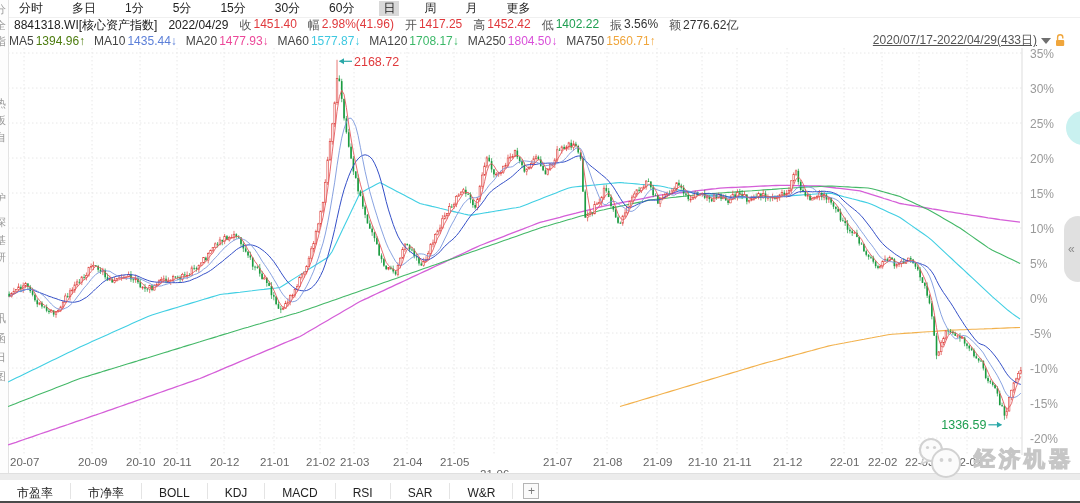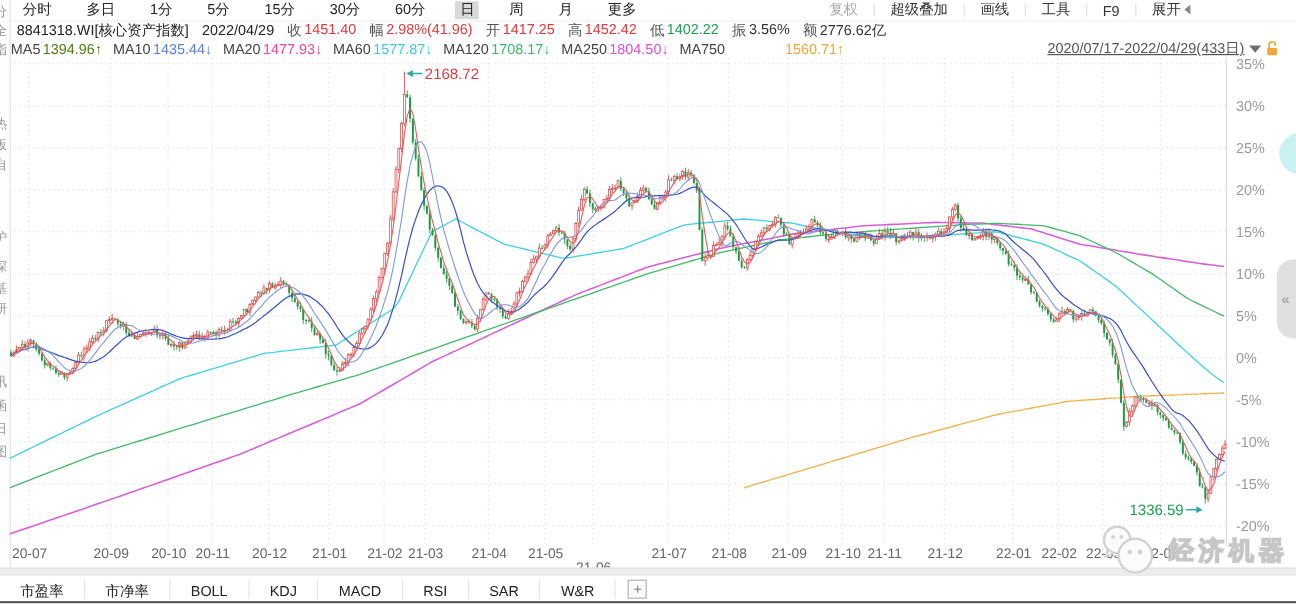--- a/index.html
+++ b/index.html
@@ -88,33 +88,20 @@
         <div class="ptab">5分</div>
         <div class="ptab">15分</div>
         <div class="ptab">30分</div>
         <div class="ptab">60分</div>
         <div class="ptab active">日</div>
         <div class="ptab">周</div>
         <div class="ptab">月</div>
         <div class="ptab">更多</div>
       </div>
   </div>
-  <div id="right-tools">
-      <div class="rtool disabled">复权</div>
-      <span class="vsep"></span>
-      <div class="rtool">超级叠加</div>
-      <span class="vsep"></span>
-      <div class="rtool">画线</div>
-      <span class="vsep"></span>
-      <div class="rtool">工具</div>
-      <span class="vsep"></span>
-      <div class="rtool">F9</div>
-      <span class="vsep"></span>
-      <div class="rtool">展开<span class="tri-left"></span></div>
-    </div>
 
   <div id="quote-bar">
     <span class="sym">8841318.WI[核心资产指数]</span>
     <span class="qdate">2022/04/29</span>
     <span id="quote-fields" style="display:flex;gap:11px;">
         <span class="qfield">
           <span class="lab">收</span>
           <span style="color: rgb(224, 57, 60);">1451.40</span>
         </span>
         <span class="qfield">
@@ -164,21 +151,21 @@
       <span class="ma-item">
         <span class="lab">MA120</span>
         <span style="color: rgb(59, 184, 104);">1708.17↓</span>
       </span>
       <span class="ma-item">
         <span class="lab">MA250</span>
         <span style="color: rgb(217, 79, 217);">1804.50↓</span>
       </span>
       <span class="ma-item">
         <span class="lab">MA750</span>
-        <span style="color: rgb(240, 166, 60); margin-left: 48px;">1560.71↑</span>
+        <span style="color: rgb(240, 166, 60);">1560.71↑</span>
       </span>
     </div>
 
   <div id="date-range">
     <span class="txt">2020/07/17-2022/04/29(433日)</span>
     <span class="tri-down"></span>
     <svg width="11" height="13" viewBox="0 0 11 13">
       <path d="M2.6 6 L2.6 3.4 A2.6 2.6 0 0 1 7.8 3.4 L7.8 4.4" fill="none" stroke="#f0a63c" stroke-width="1.4"></path>
       <rect x="1" y="6" width="8.2" height="6" rx="1" fill="#f0a63c"></rect>
     </svg>

